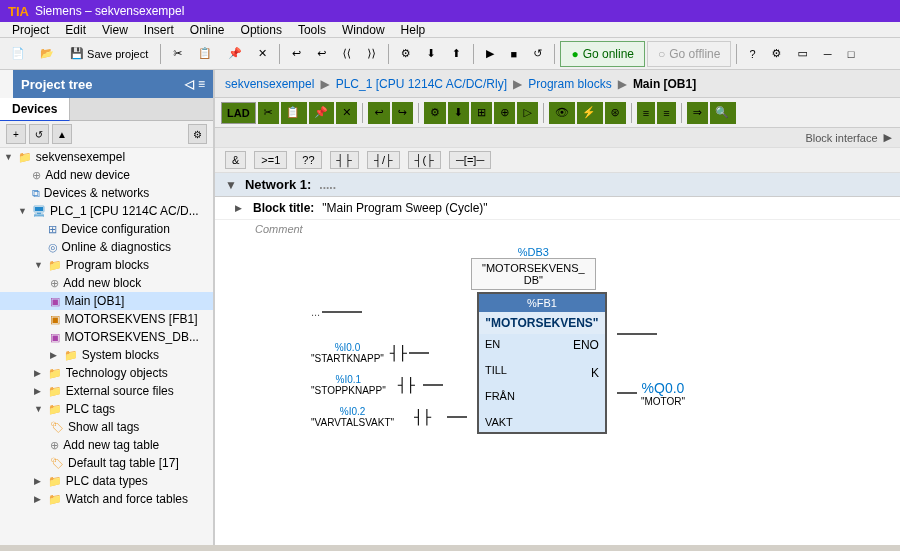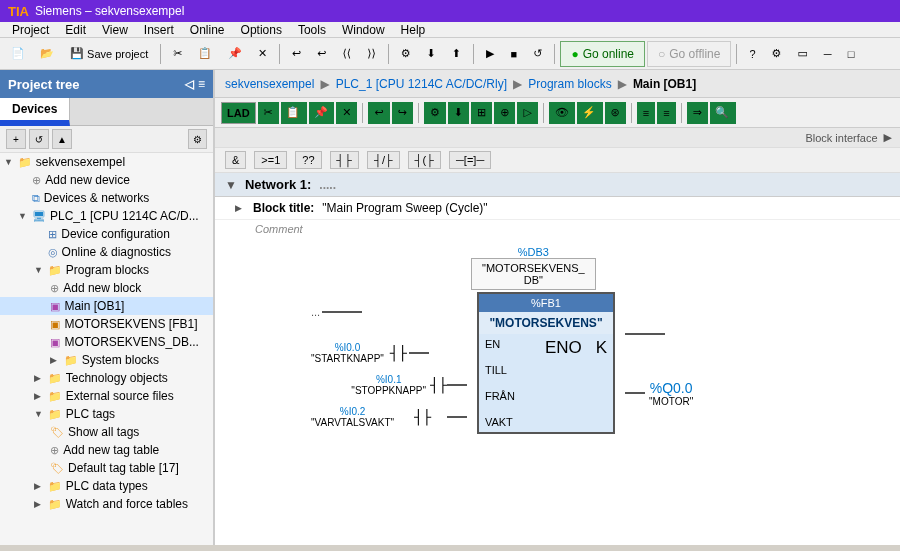--- a/index.html
+++ b/index.html
@@ -93,20 +93,21 @@
     .sidebar-header {
       background: #4a7ab5;
       color: white;
       padding: 4px 8px;
       font-size: 13px;
       font-weight: bold;
       display: flex;
       align-items: center;
       justify-content: space-between;
       height: 28px;
+      margin-left: 13px;
     }
     .sidebar-header-icons { display: flex; gap: 4px; }
     .sidebar-header-icon { color: white; cursor: pointer; font-size: 12px; }
 
     .sidebar-content {
       margin-left: 0px;
       overflow-y: auto;
       flex: 1;
     }
 
@@ -169,21 +170,21 @@
       background: #f0f0f0;
       border-bottom: 1px solid #ccc;
       padding: 3px 6px;
       display: flex;
       align-items: center;
       gap: 2px;
       height: 30px;
     }
     .content-toolbar-btn {
       padding: 2px 5px;
-      background: #15803d;
+      background: #4d7c0f;
       border: 1px solid transparent;
       cursor: pointer;
       font-size: 11px;
       height: 22px;
       display: flex; align-items: center;
     }
 
     
     .lad-area {
       flex: 1;
@@ -251,21 +252,21 @@
 
     .sidebar-tab-row {
       display: flex;
       background: #ddd;
       border-bottom: 1px solid #bbb;
     }
     .sidebar-tab {
       padding: 4px 12px;
       background: white;
       border-right: 1px solid #bbb;
-      border-bottom: 6px solid #1d4ed8;
+      border-bottom: 1px solid #1d4ed8;
       cursor: pointer;
       font-size: 12px;
       font-weight: bold;
       margin-bottom: -1px;
     }
 
     .block-interface-right {
       font-size: 11px;
       color: #555;
       text-align: right;
@@ -583,21 +584,21 @@
 
               <div style="display:flex;align-items:center;gap:2px; margin-top:14px;">
                 <div style="display:flex;flex-direction:column;align-items:center;margin-right:4px;text-align:right;">
                   <span style="color:#0077cc;font-size:10px;">%I0.0</span>
                   <span style="font-size:10px;">"STARTKNAPP"</span>
                 </div>
                 <span style="font-family:monospace;font-size:14px;">┤├</span>
                 <span style="display:inline-block;width:20px;height:2px;background:#555;"></span>
               </div>
 
-              <div style="display:flex;align-items:center;gap:0; margin-top:8px;justify-content:flex-end;">
+              <div style="display:flex;align-items:center;gap:8px; margin-top:8px;">
                 <div style="display:flex;flex-direction:column;align-items:center;margin-right:4px;">
                   <span style="color:#0077cc;font-size:10px;">%I0.1</span>
                   <span style="font-size:10px;">"STOPPKNAPP"</span>
                 </div>
                 <span style="font-family:monospace;font-size:14px;">┤├</span>
                 <span style="display:inline-block;width:20px;height:2px;background:#555;"></span>
               </div>
 
               <div style="display:flex;align-items:center;gap:16px; margin-top:8px;">
                 <div style="display:flex;flex-direction:column;align-items:center;margin-right:4px;">
@@ -619,21 +620,21 @@
                 <span>"MOTORSEKVENS"</span>
               </div>
 
               <div style="display:flex;justify-content:space-between;padding:4px 6px;gap:30px;">
                 <div style="display:flex;flex-direction:column;gap:14px;font-size:11px;">
                   <span>EN</span>
                   <span>TILL</span>
                   <span>FRÅN</span>
                   <span>VAKT</span>
                 </div>
-                <div style="display:flex;flex-direction:row;gap:14px;font-size:17px;text-align:right;">
+                <div style="display:flex;flex-direction:column;gap:14px;font-size:12px;text-align:right;">
                   <span>ENO</span>
                   <span>K</span>
                 </div>
               </div>
             </div>
 
             <div style="display:flex;flex-direction:column;gap:2px;margin-left:10px;">
 
               <div style="height:28px;display:flex;align-items:center;">
                 <span style="display:inline-block;width:40px;height:2px;background:#555;"></span>

